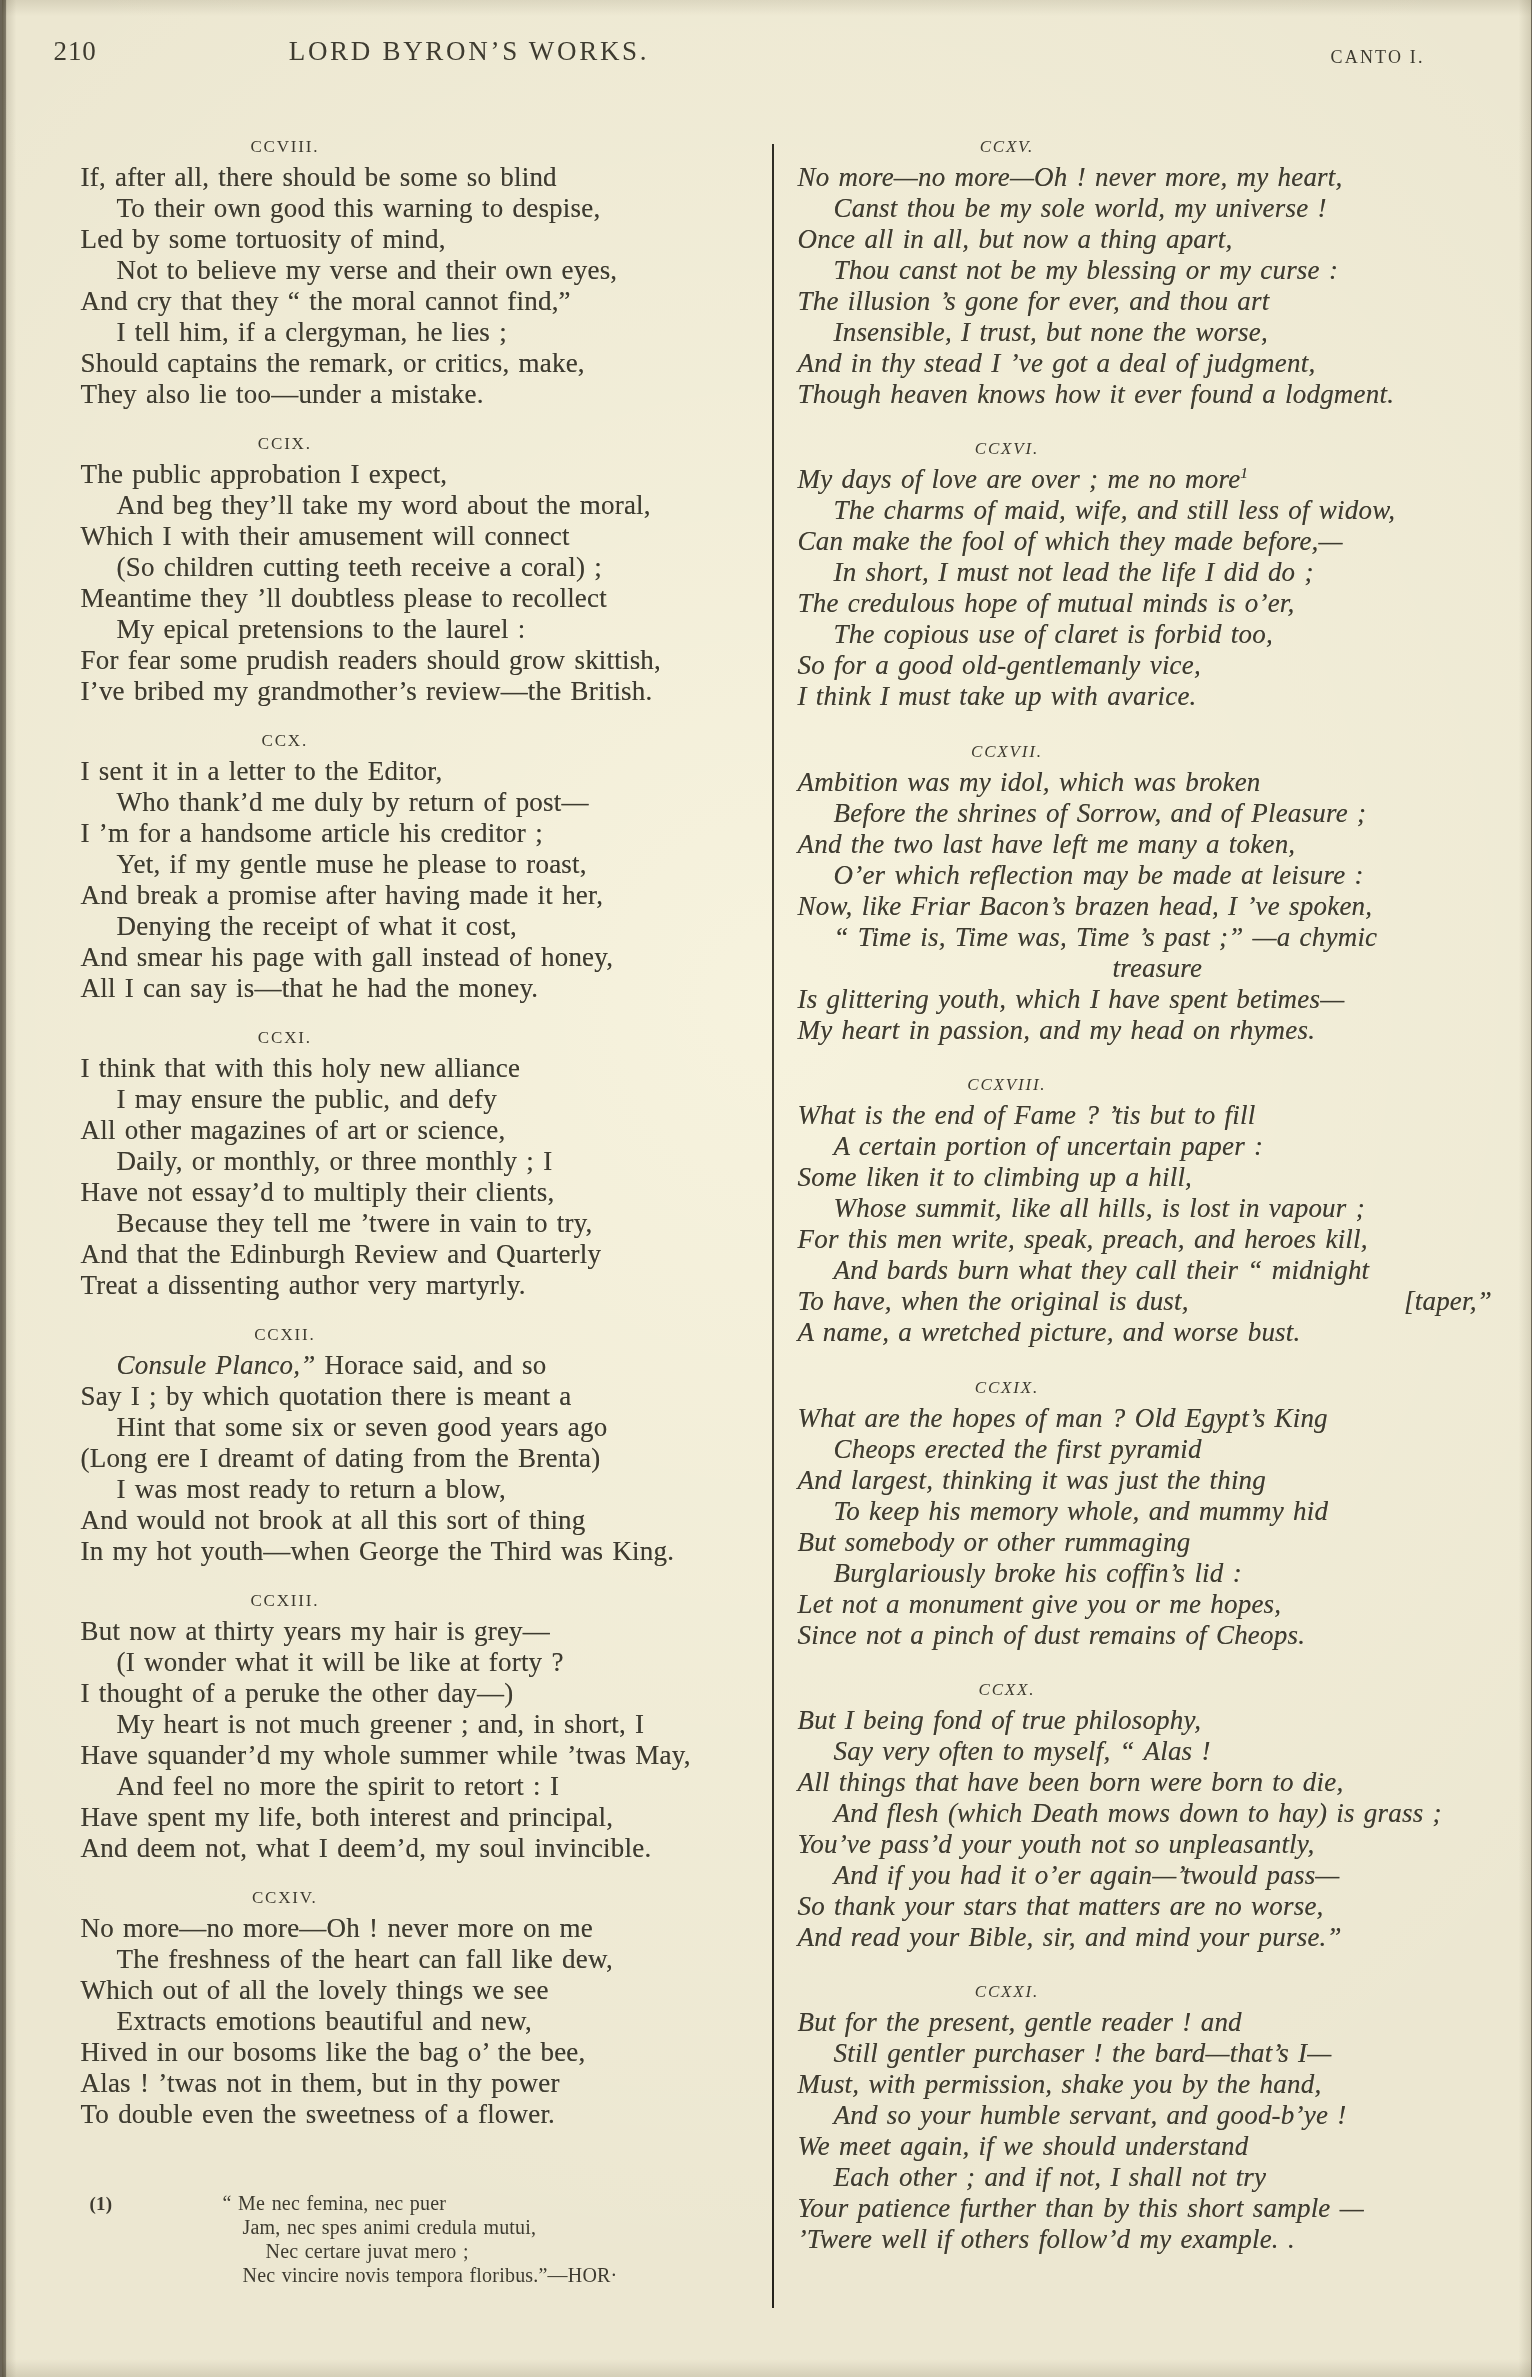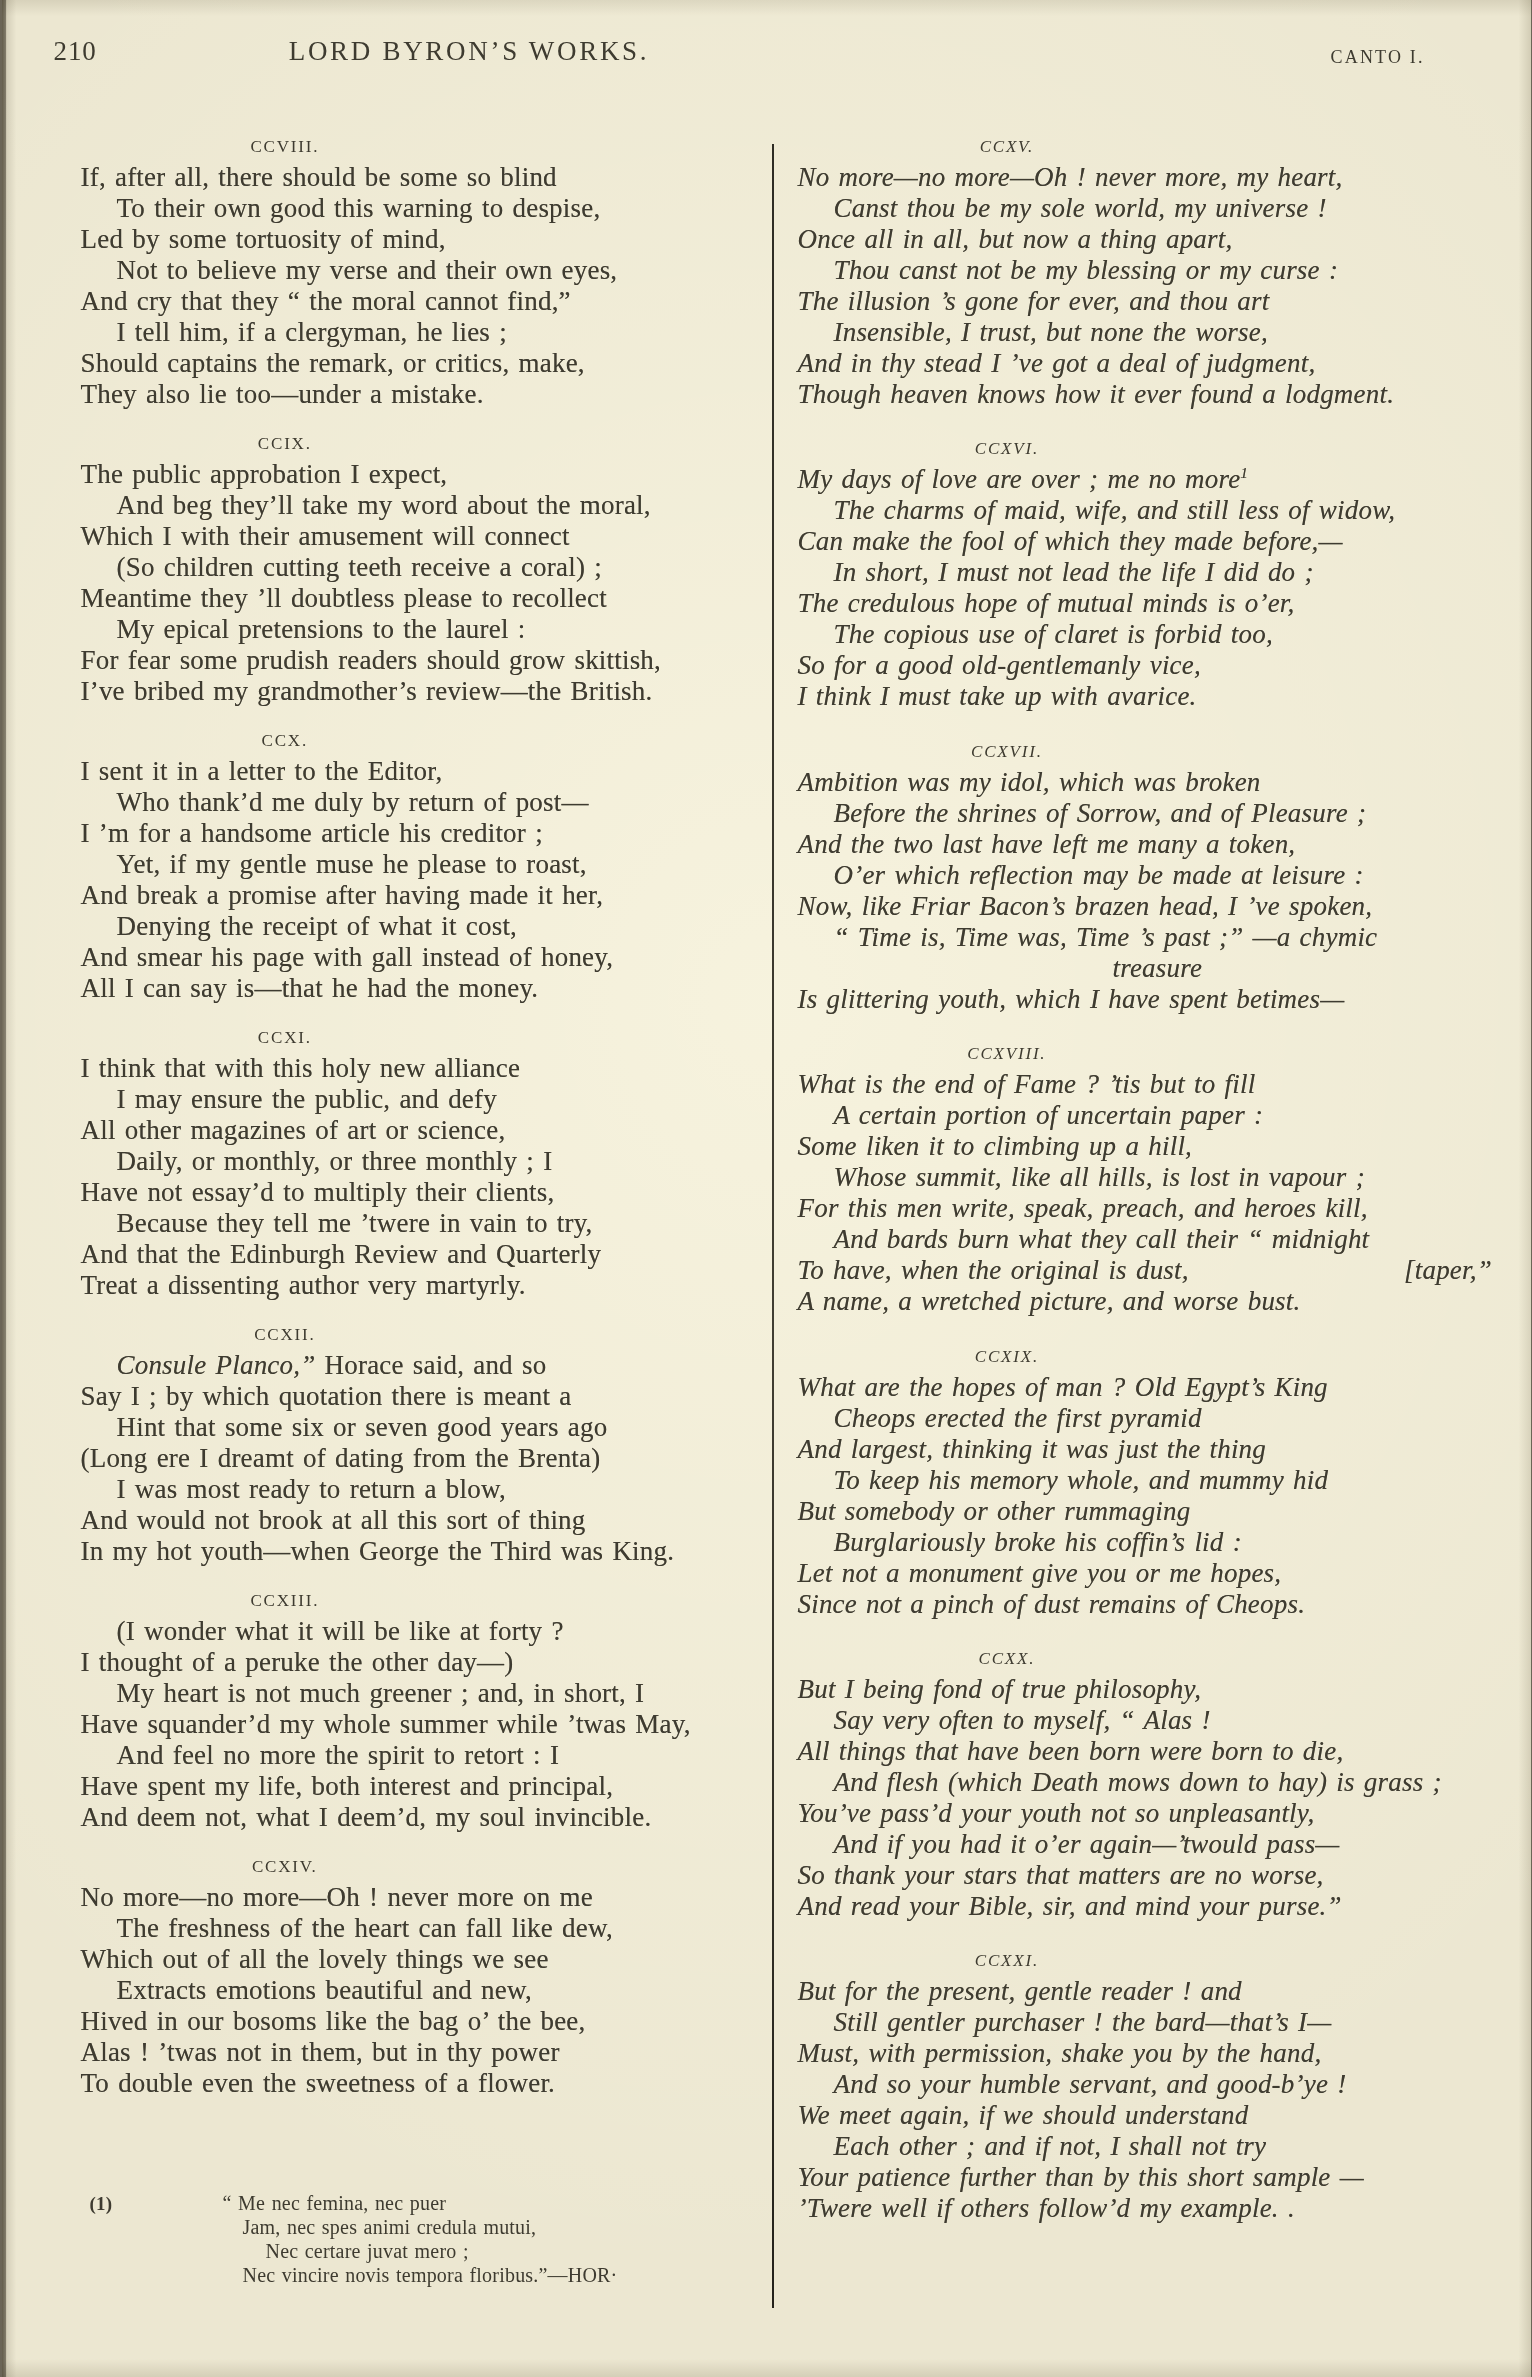--- a/index.html
+++ b/index.html
@@ -117,20 +117,21 @@
         <div class="line i1"><span class="it">Consule Planco,”</span><span> Horace said, and so</span></div>
         <div class="line"><span>Say I ; by which quotation there is meant a</span></div>
         <div class="line i1"><span>Hint that some six or seven good years ago</span></div>
         <div class="line"><span>(Long ere I dreamt of dating from the Brenta)</span></div>
         <div class="line i1"><span>I was most ready to return a blow,</span></div>
         <div class="line"><span>And would not brook at all this sort of thing</span></div>
         <div class="line"><span>In my hot youth—when George the Third was King.</span></div>
       </div>
       <div class="stanza">
         <div class="stanza-num">CCXIII.</div>
+        <div class="line"><span>But now at thirty years my hair is grey—</span></div>
         <div class="line i1"><span>(I wonder what it will be like at forty ?</span></div>
         <div class="line"><span>I thought of a peruke the other day—)</span></div>
         <div class="line i1"><span>My heart is not much greener ; and, in short, I</span></div>
         <div class="line"><span>Have squander’d my whole summer while ’twas May,</span></div>
         <div class="line i1"><span>And feel no more the spirit to retort : I</span></div>
         <div class="line"><span>Have spent my life, both interest and principal,</span></div>
         <div class="line"><span>And deem not, what I deem’d, my soul invincible.</span></div>
       </div>
       <div class="stanza">
         <div class="stanza-num">CCXIV.</div>
@@ -169,20 +170,21 @@
       <div class="stanza">
         <div class="stanza-num">CCXVII.</div>
         <div class="line"><span>Ambition was my idol, which was broken</span></div>
         <div class="line i1"><span>Before the shrines of Sorrow, and of Pleasure ;</span></div>
         <div class="line"><span>And the two last have left me many a token,</span></div>
         <div class="line i1"><span>O’er which reflection may be made at leisure :</span></div>
         <div class="line"><span>Now, like Friar Bacon’s brazen head, I ’ve spoken,</span></div>
         <div class="line i1"><span>“ Time is, Time was, Time ’s past ;” —a chymic</span></div>
         <div class="line i3"><span>treasure</span></div>
         <div class="line"><span>Is glittering youth, which I have spent betimes—</span></div>
+        <div class="line"><span>My heart in passion, and my head on rhymes.</span></div>
       </div>
       <div class="stanza">
         <div class="stanza-num">CCXVIII.</div>
         <div class="line"><span>What is the end of Fame ? ’tis but to fill</span></div>
         <div class="line i1"><span>A certain portion of uncertain paper :</span></div>
         <div class="line"><span>Some liken it to climbing up a hill,</span></div>
         <div class="line i1"><span>Whose summit, like all hills, is lost in vapour ;</span></div>
         <div class="line"><span>For this men write, speak, preach, and heroes kill,</span></div>
         <div class="line i1"><span>And bards burn what they call their “ midnight</span></div>
         <div class="line"><span>To have, when the original is dust,</span><span class="tail">[taper,”</span></div>

